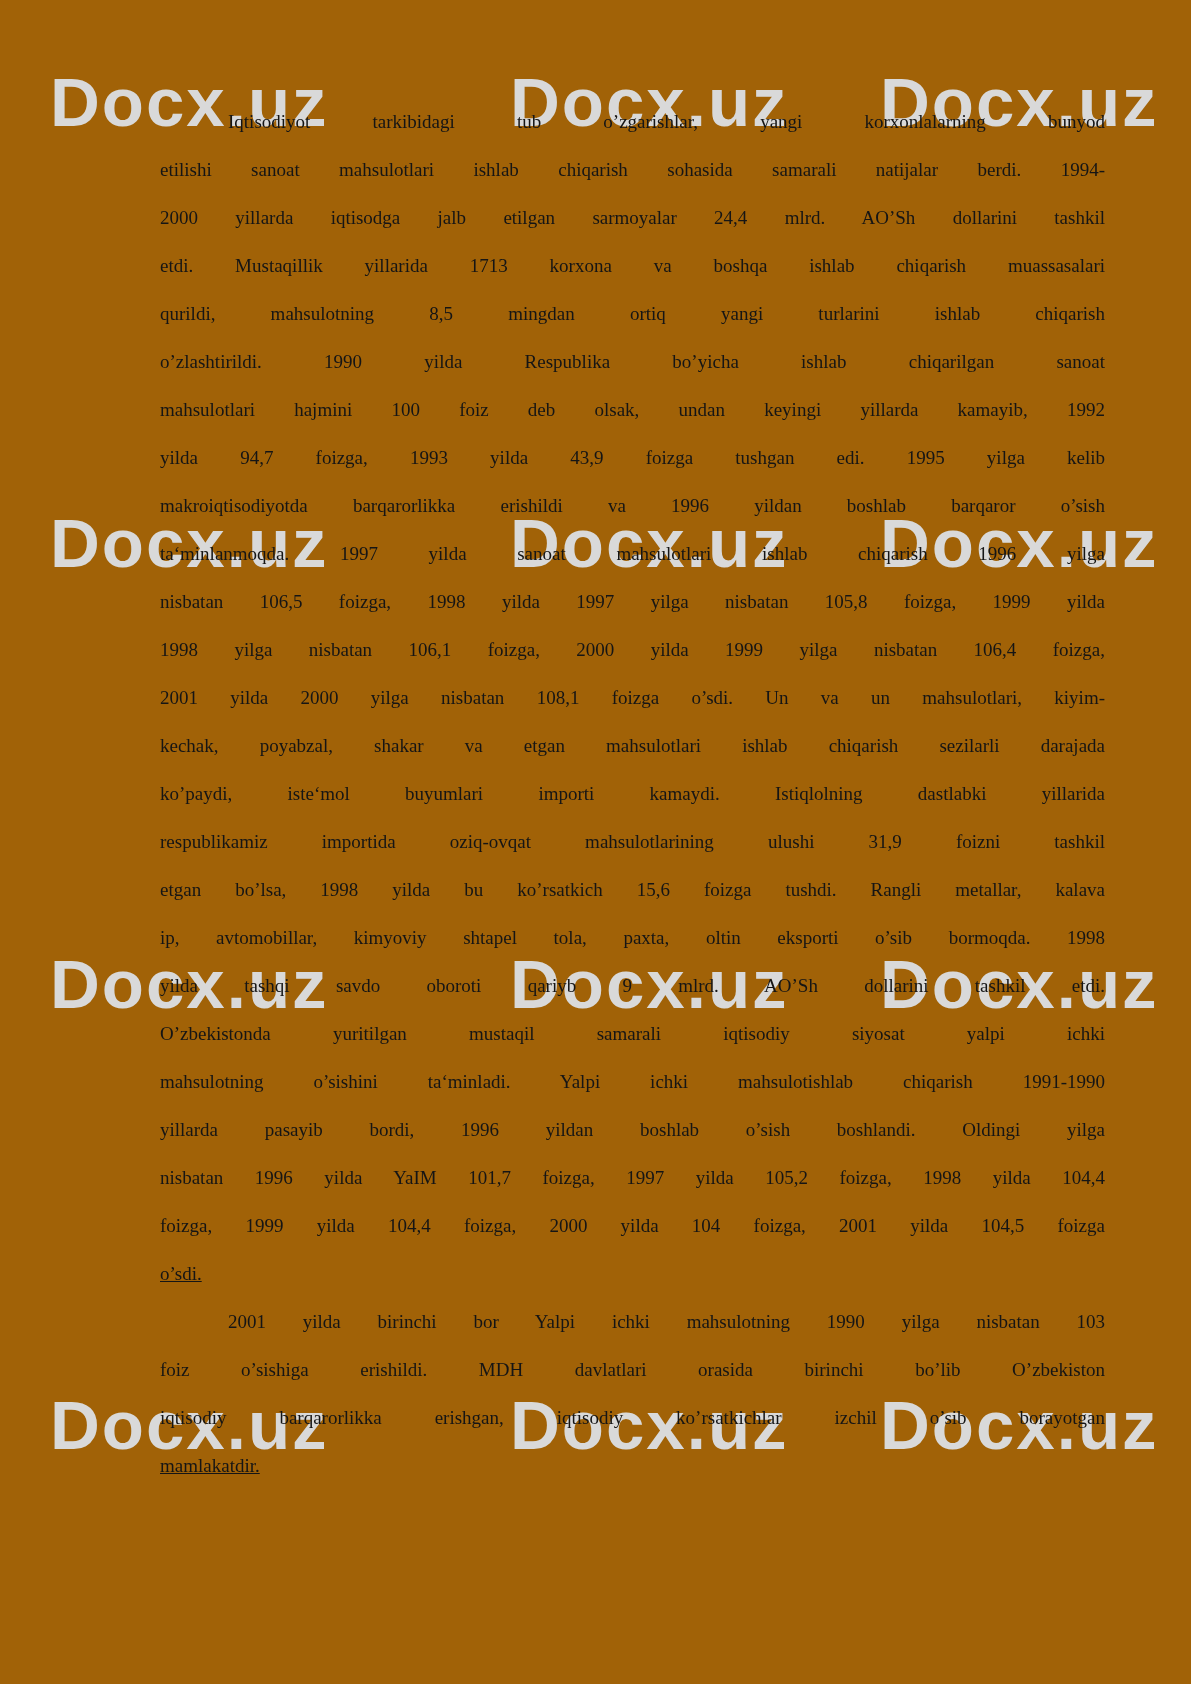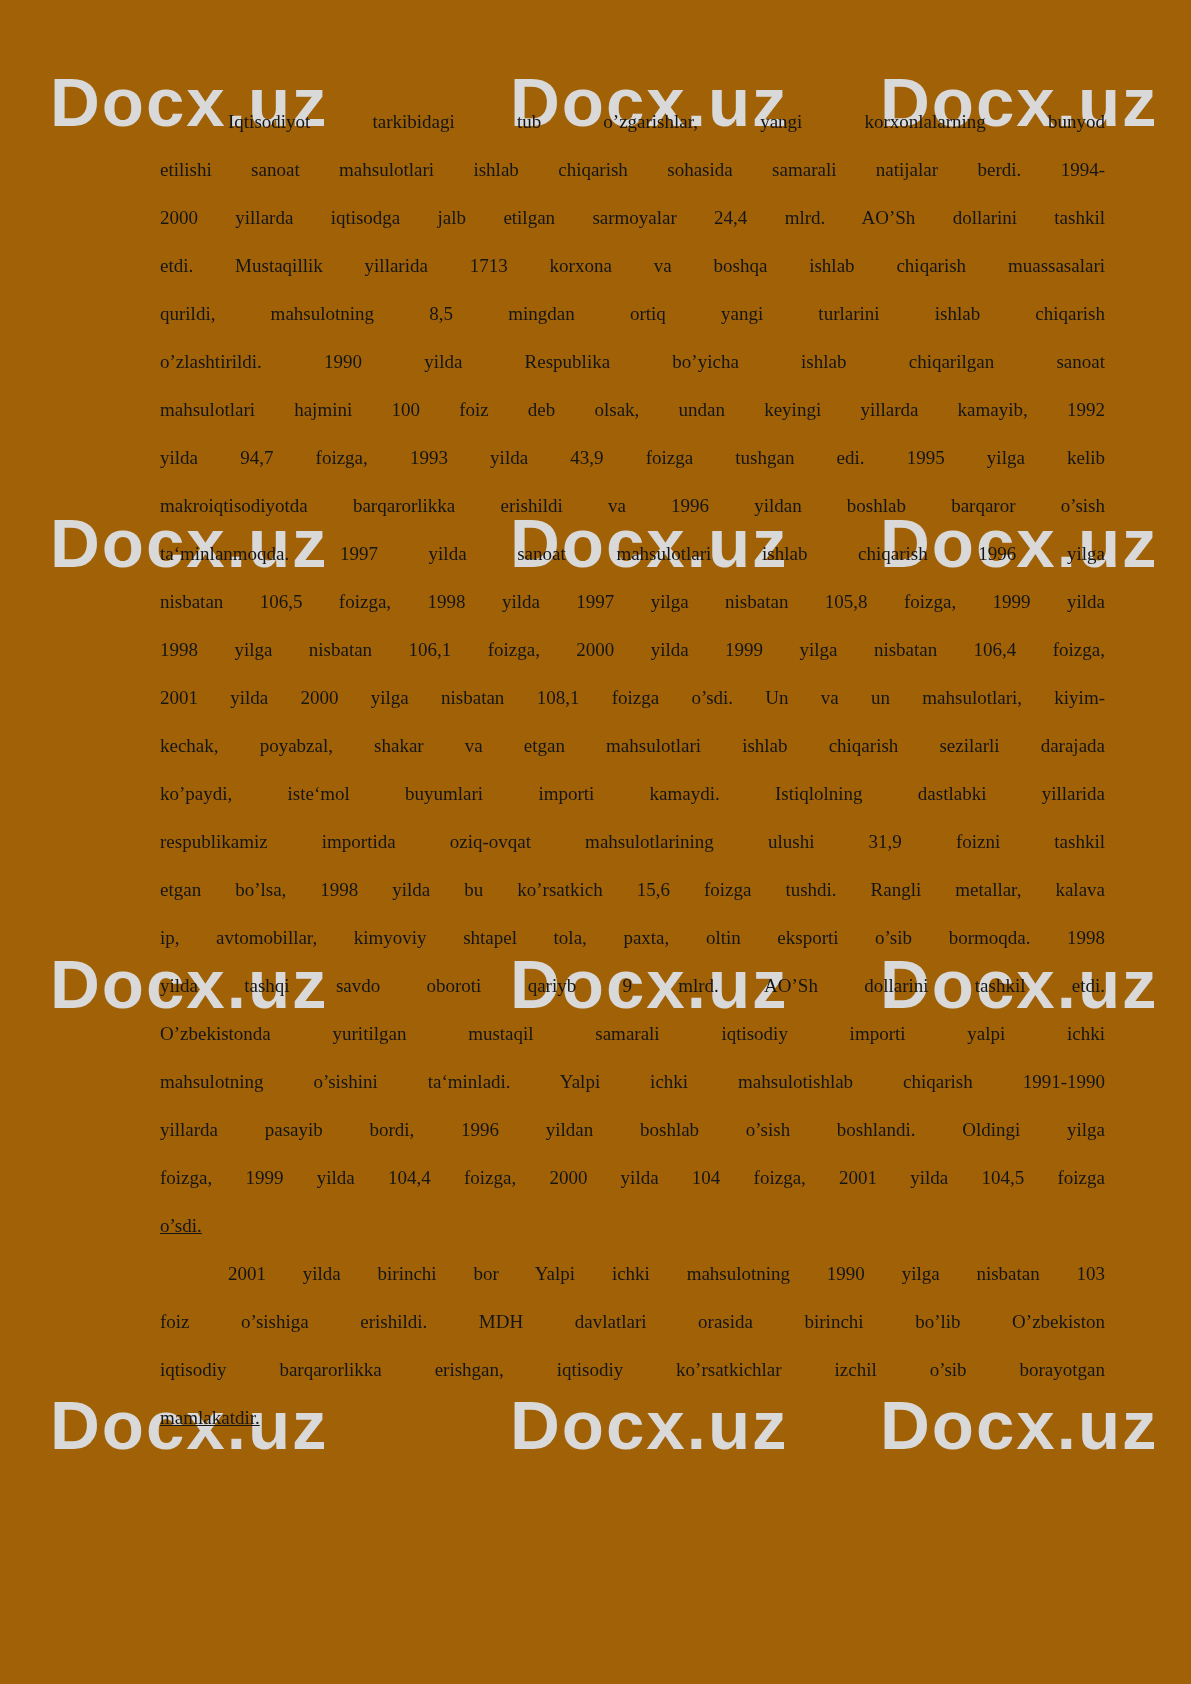--- a/index.html
+++ b/index.html
@@ -91,23 +91,24 @@
         <div class="line">ta‘minlanmoqda. 1997 yilda sanoat mahsulotlari ishlab chiqarish 1996 yilga</div>
         <div class="line">nisbatan 106,5 foizga, 1998 yilda 1997 yilga nisbatan 105,8 foizga, 1999 yilda</div>
         <div class="line">1998 yilga nisbatan 106,1 foizga, 2000 yilda 1999 yilga nisbatan 106,4 foizga,</div>
         <div class="line">2001 yilda 2000 yilga nisbatan 108,1 foizga o’sdi. Un va un mahsulotlari, kiyim-</div>
         <div class="line">kechak, poyabzal, shakar va etgan mahsulotlari ishlab chiqarish sezilarli darajada</div>
         <div class="line">ko’paydi, iste‘mol buyumlari importi kamaydi. Istiqlolning dastlabki yillarida</div>
         <div class="line">respublikamiz importida oziq-ovqat mahsulotlarining ulushi 31,9 foizni tashkil</div>
         <div class="line">etgan bo’lsa, 1998 yilda bu ko’rsatkich 15,6 foizga tushdi. Rangli metallar, kalava</div>
         <div class="line">ip, avtomobillar, kimyoviy shtapel tola, paxta, oltin eksporti o’sib bormoqda. 1998</div>
         <div class="line">yilda tashqi savdo oboroti qariyb 9 mlrd. AO’Sh dollarini tashkil etdi.</div>
-        <div class="line">O’zbekistonda yuritilgan mustaqil samarali iqtisodiy importi yalpi ichki</div>
+        <div class="line">O’zbekistonda yuritilgan mustaqil samarali iqtisodiy siyosat yalpi ichki</div>
         <div class="line">mahsulotning o’sishini ta‘minladi. Yalpi ichki mahsulotishlab chiqarish 1991-1990</div>
         <div class="line">yillarda pasayib bordi, 1996 yildan boshlab o’sish boshlandi. Oldingi yilga</div>
+        <div class="line">nisbatan 1996 yilda YaIM 101,7 foizga, 1997 yilda 105,2 foizga, 1998 yilda 104,4</div>
         <div class="line">foizga, 1999 yilda 104,4 foizga, 2000 yilda 104 foizga, 2001 yilda 104,5 foizga</div>
         <div class="line last">o’sdi.</div>
       </div>
       <div class="paragraph">
         <div class="line indent">2001 yilda birinchi bor Yalpi ichki mahsulotning 1990 yilga nisbatan 103</div>
         <div class="line">foiz o’sishiga erishildi. MDH davlatlari orasida birinchi bo’lib O’zbekiston</div>
         <div class="line">iqtisodiy barqarorlikka erishgan, iqtisodiy ko’rsatkichlar izchil o’sib borayotgan</div>
         <div class="line last">mamlakatdir.</div>
       </div>
     </div>

